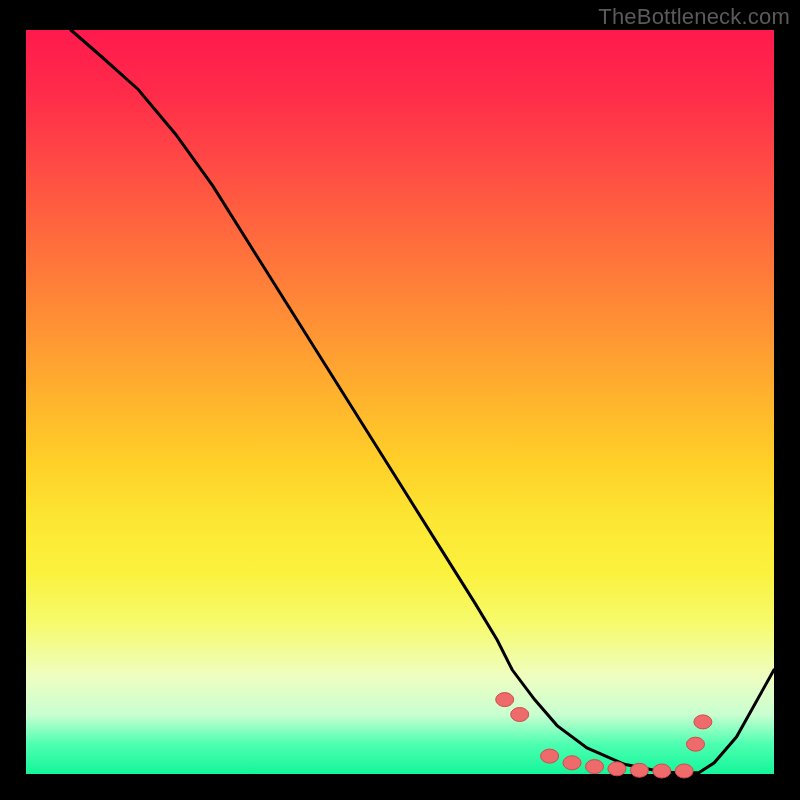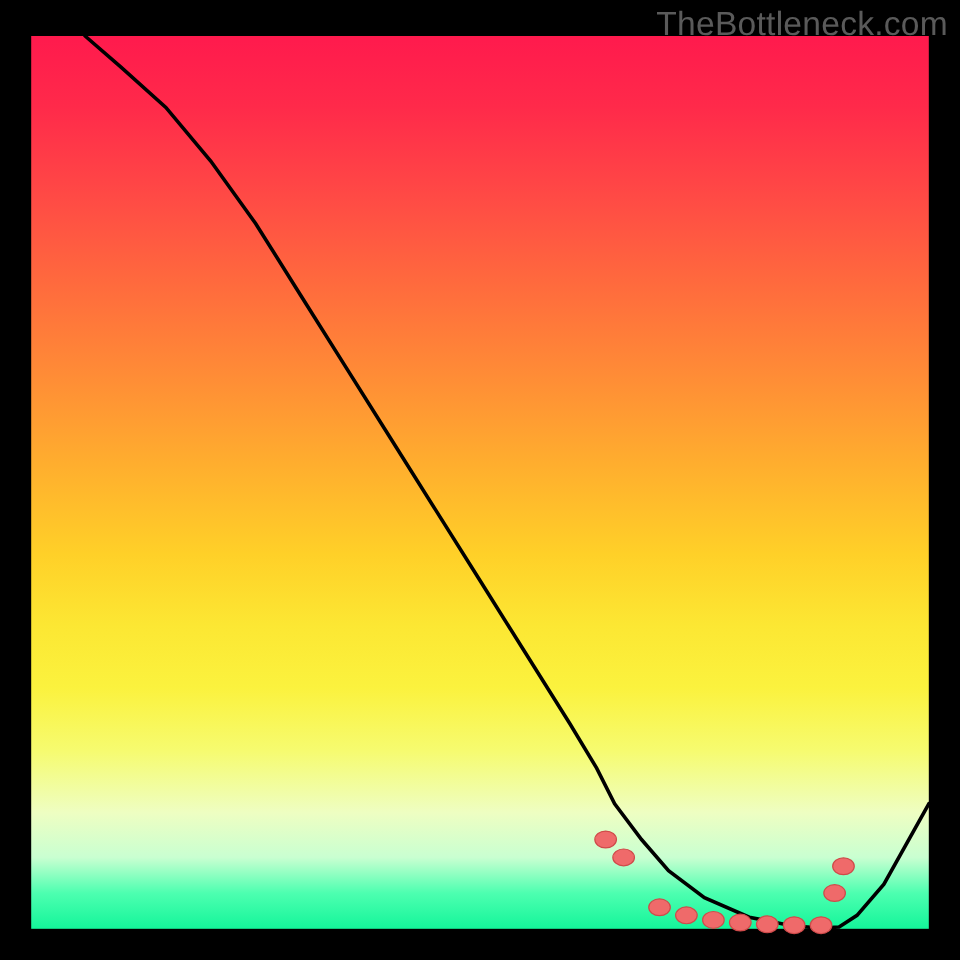--- a/index.html
+++ b/index.html
@@ -8,21 +8,21 @@
     width: 800px;
     height: 800px;
     background: #000;
     position: relative;
   }
   .watermark {
     position: absolute;
     top: 4px;
     right: 10px;
     font-family: Arial, sans-serif;
-    font-size: 28px;
+    font-size: 22px;
     font-weight: 500;
     color: #5a5a5a;
     letter-spacing: 0.2px;
   }
   .plot {
     position: absolute;
     left: 26px;
     top: 30px;
     width: 748px;
     height: 744px;

